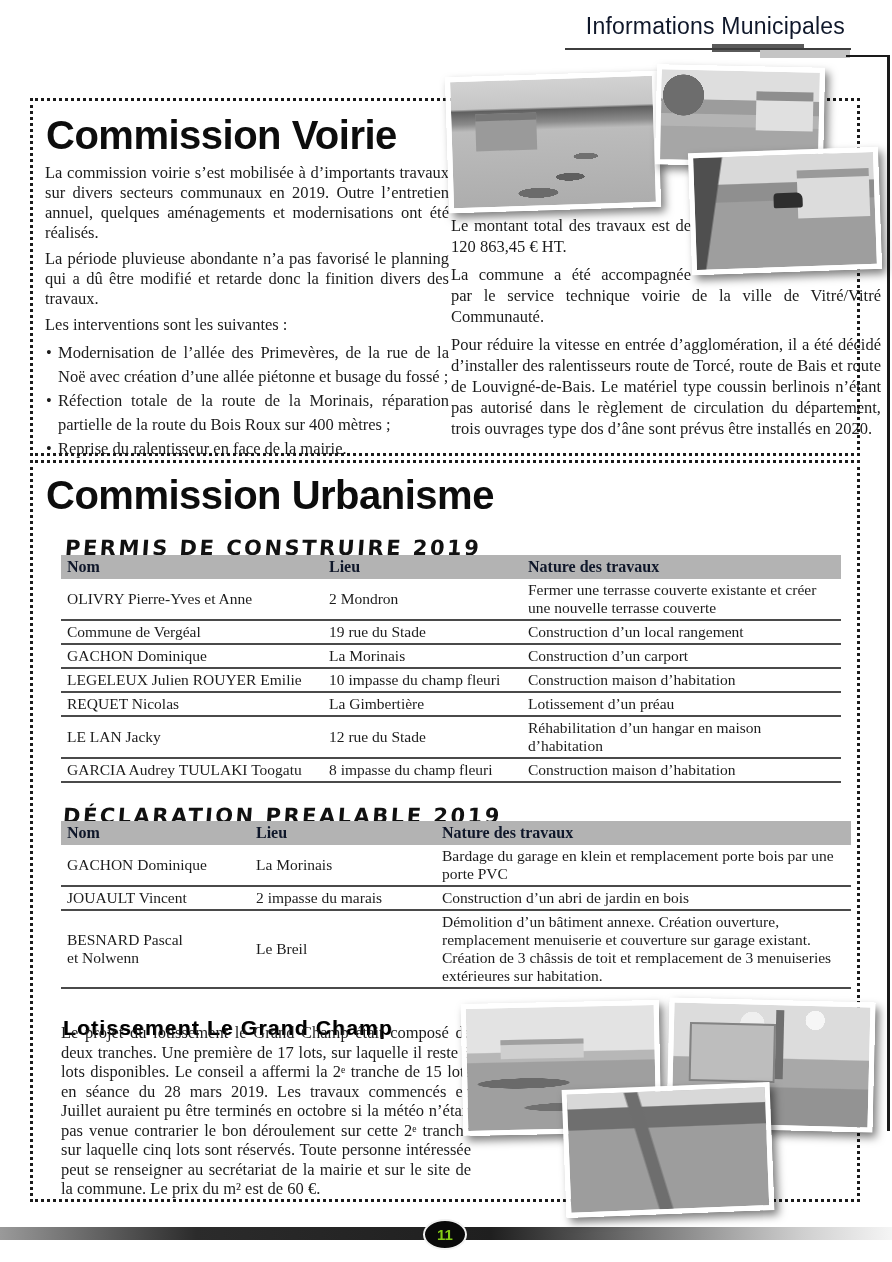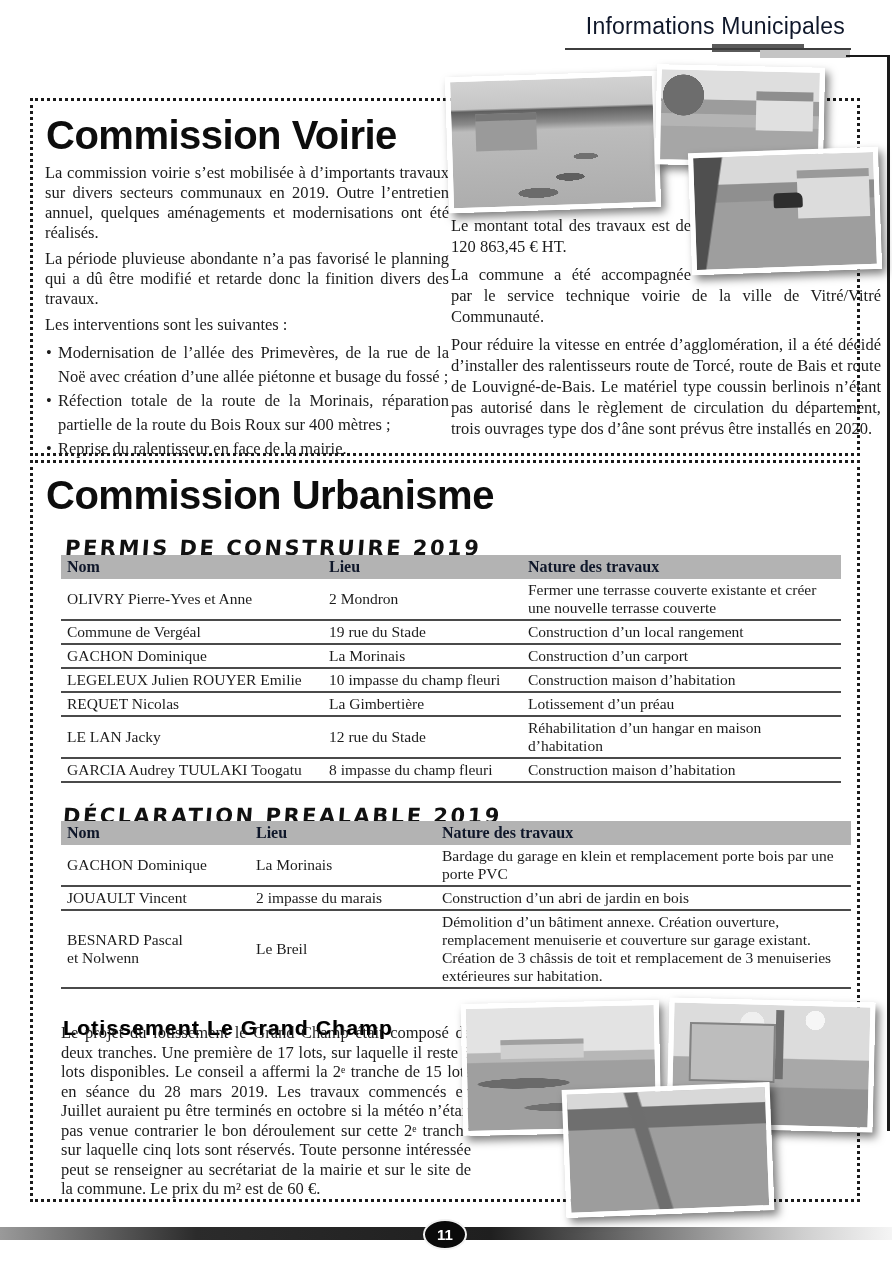--- a/index.html
+++ b/index.html
@@ -93,21 +93,21 @@
   .lot-heading{position:absolute;left:30px;top:532px;font-family:"Liberation Sans",sans-serif;
         font-weight:bold;font-size:21px;letter-spacing:1.2px;color:#000000;
         text-shadow:0.6px 0 0 #8a8a8a;white-space:nowrap;}
   .lot-par{position:absolute;left:28px;top:560px;width:410px;font-size:16.5px;line-height:19.5px;}
 
   
   .footer-bar{position:absolute;left:0;top:1227px;width:892px;height:13px;
         background:linear-gradient(90deg,#9a9a9a 0%,#2b2b2b 22%,#1f1f1f 55%,#cfcfcf 90%,#f5f5f5 100%);}
   .page-oval{position:absolute;left:423px;top:1219px;width:40px;height:27px;background:#0a0a0a;
         border:2px solid #f2f2f2;border-radius:50%;display:flex;align-items:center;justify-content:center;
-        font-family:"Liberation Sans",sans-serif;font-weight:bold;font-size:15px;color:#ffffff;z-index:5;}
+        font-family:"Liberation Sans",sans-serif;font-weight:bold;font-size:15px;color:#84cc16;z-index:5;}
 </style>
 </head>
 <body>
 
 <div class="page">
 
   <div class="masthead-title">Informations Municipales</div>
   <div class="rule-dark"></div>
   <div class="rule-thin"></div>
   <div class="rule-light"></div>

